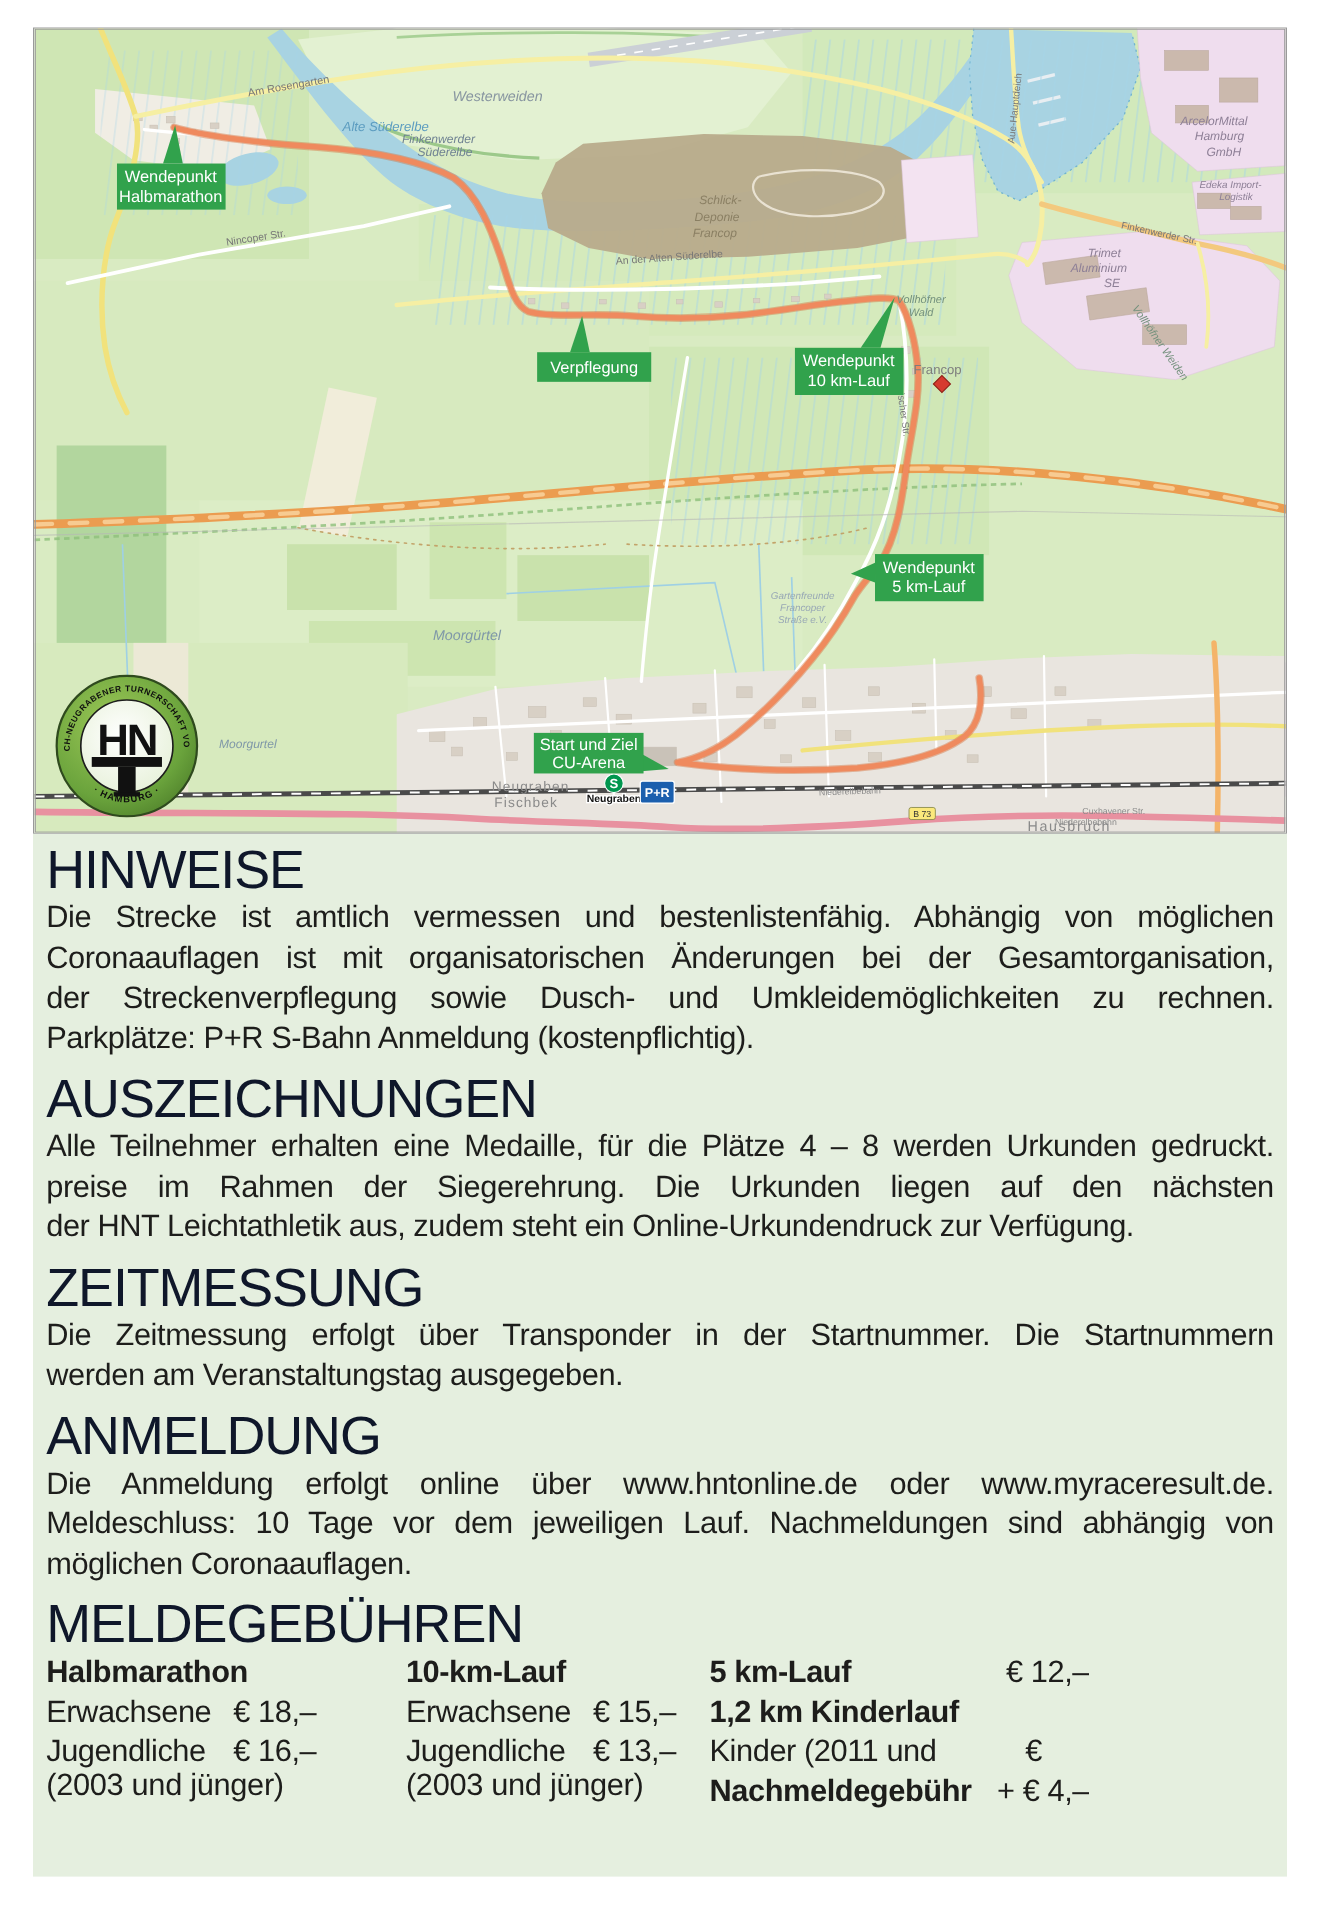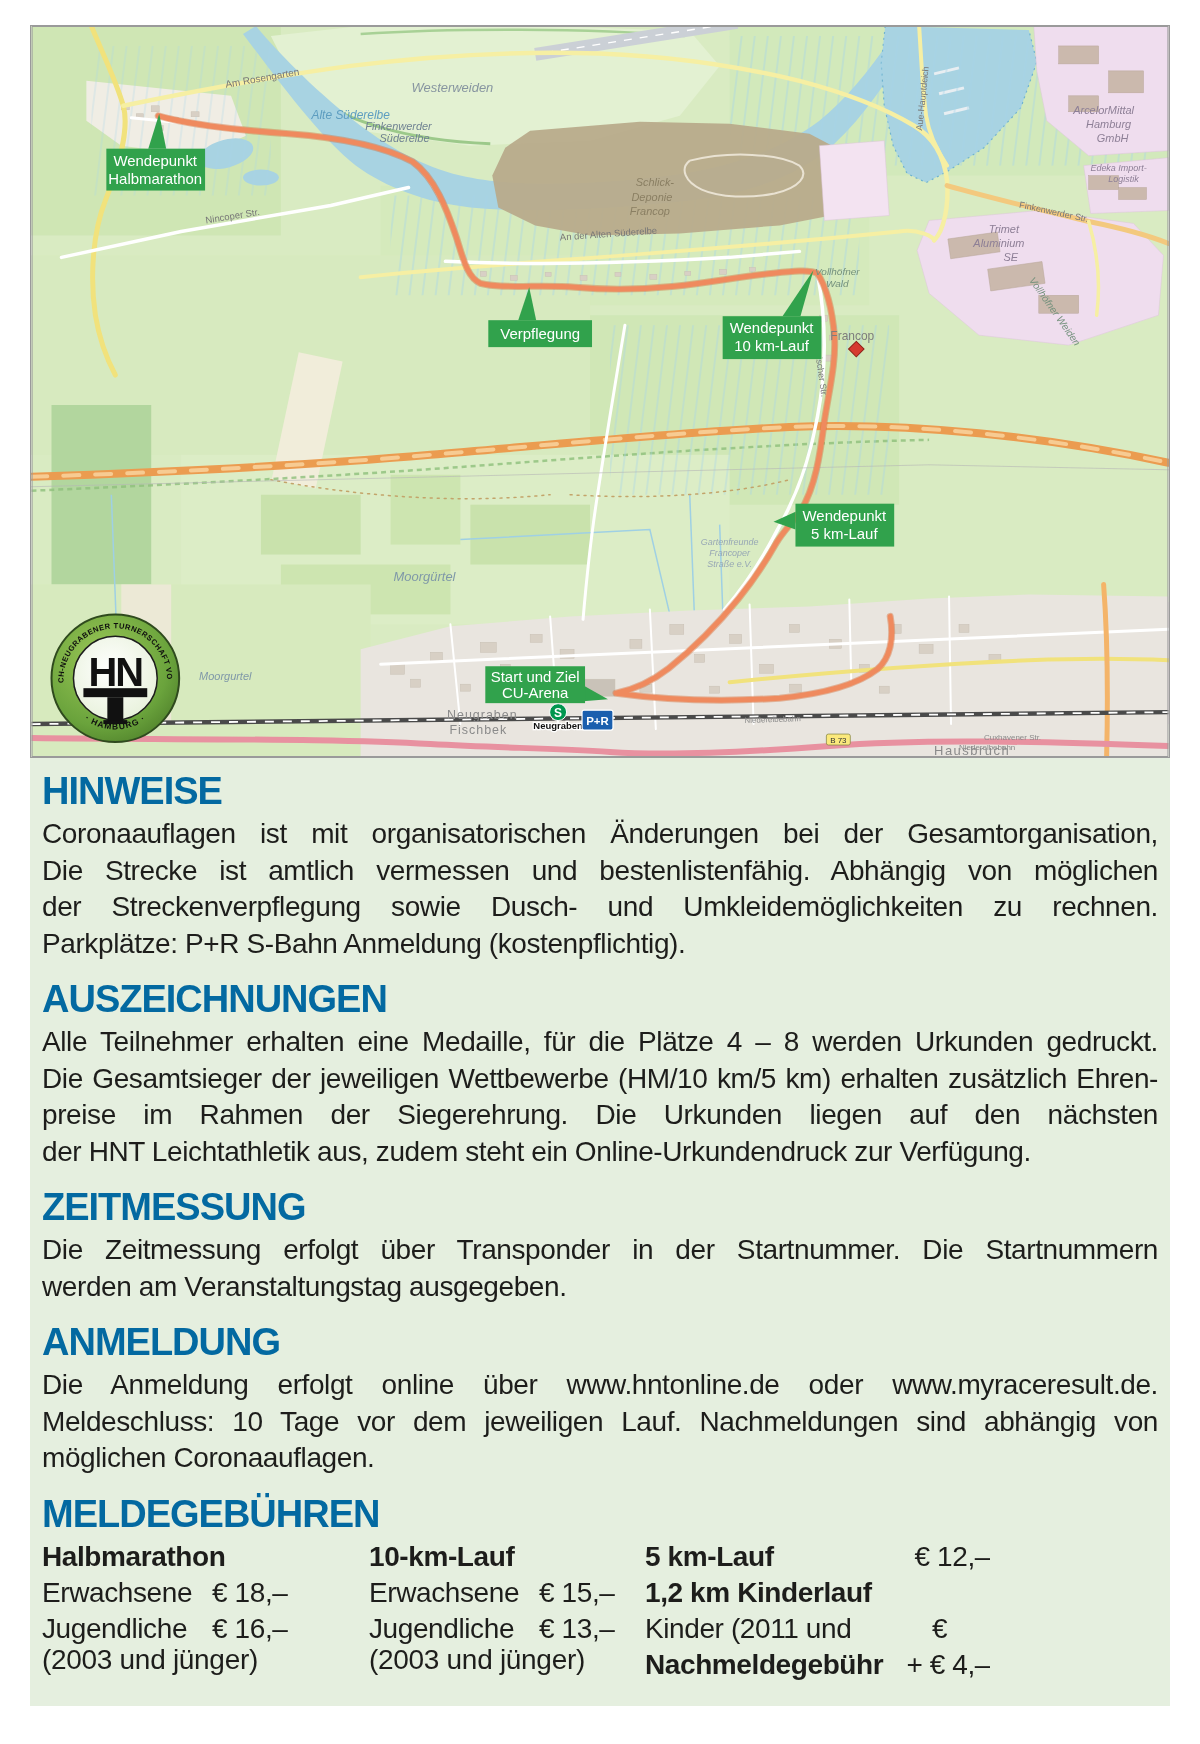--- a/index.html
+++ b/index.html
@@ -3,21 +3,21 @@
 <meta charset="utf-8">
 <style>
   html,body{margin:0;padding:0;background:#fff;}
   .page{position:relative;width:1200px;height:1744px;background:#ffffff;overflow:hidden;
         font-family:"Liberation Sans",sans-serif;}
   .map{position:absolute;left:30px;top:25px;width:1140px;height:733px;border:1px solid #9a9a9a;box-sizing:border-box;}
   .map svg{display:block;}
   .map svg text{font-family:"Liberation Sans",sans-serif;}
   .panel{position:absolute;left:30px;top:758px;width:1140px;height:948px;background:#e5efdf;}
   .content{padding:12px 12px 0 12px;color:#1d1d1b;}
-  .sec{font-size:38px;line-height:42px;font-weight:700;color:#0369a1;margin:16px 0 4px 0;letter-spacing:-1px;}
+  .sec{font-size:49px;line-height:42px;font-weight:400;color:#0f172a;margin:16px 0 4px 0;letter-spacing:-1px;}
   .sec.first{margin-top:0;}
   .line{font-size:28px;line-height:36.5px;height:36.5px;overflow:hidden;letter-spacing:-0.4px;white-space:normal;}
   .line.j{text-align:justify;text-align-last:justify;}
   .fees{display:flex;margin-top:4px;}
   .fcol1{width:327px;}
   .fcol2{width:276px;}
   .fcol3{width:345px;}
   .frow{height:36px;font-size:28px;line-height:36px;letter-spacing:-0.4px;overflow:hidden;}
   .frow .flabel{display:inline-block;width:170px;}
   .frow3{display:flex;justify-content:space-between;}
@@ -326,28 +326,27 @@
       </g>
 
       <rect x="0.5" y="0.5" width="1139" height="732" fill="none" stroke="#9a9a9a" stroke-width="1"></rect>
     </svg>
   </div>
 
   <div class="panel">
     <div class="content">
 
       <div class="sec first">HINWEISE</div>
+      <div class="line j"><span>Die Strecke ist amtlich vermessen und bestenlistenfähig. Abhängig von möglichen</span></div>
       <div class="line j"><span>Coronaauflagen ist mit organisatorischen Änderungen bei der Gesamtorganisation,</span></div>
-      <div class="line j"><span>Die Strecke ist amtlich vermessen und bestenlistenfähig. Abhängig von möglichen</span></div>
       <div class="line j"><span>der Streckenverpflegung sowie Dusch- und Umkleidemöglichkeiten zu rechnen.</span></div>
       <div class="line"><span style="font-weight: 400;">Parkplätze:</span><span> P+R S-Bahn Anmeldung (kostenpflichtig).</span></div>
 
       <div class="sec">AUSZEICHNUNGEN</div>
       <div class="line j"><span>Alle Teilnehmer erhalten eine Medaille, für die Plätze 4 – 8 werden Urkunden gedruckt.</span></div>
-      <div class="line j"><span>Die Gesamtsieger der jeweiligen Wettbewerbe (HM/10 km/5 km) erhalten zusätzlich Ehren-</span></div>
       <div class="line j"><span>preise im Rahmen der Siegerehrung. Die Urkunden liegen auf den nächsten Veranstaltungen</span></div>
       <div class="line"><span>der HNT Leichtathletik aus, zudem steht ein Online-Urkundendruck zur Verfügung.</span></div>
 
       <div class="sec">ZEITMESSUNG</div>
       <div class="line j"><span>Die Zeitmessung erfolgt über Transponder in der Startnummer. Die Startnummern</span></div>
       <div class="line"><span>werden am Veranstaltungstag ausgegeben.</span></div>
 
       <div class="sec">ANMELDUNG</div>
       <div class="line j"><span>Die Anmeldung erfolgt online über www.hntonline.de oder www.myraceresult.de.</span></div>
       <div class="line j"><span>Meldeschluss: 10 Tage vor dem jeweiligen Lauf. Nachmeldungen sind abhängig von</span></div>

